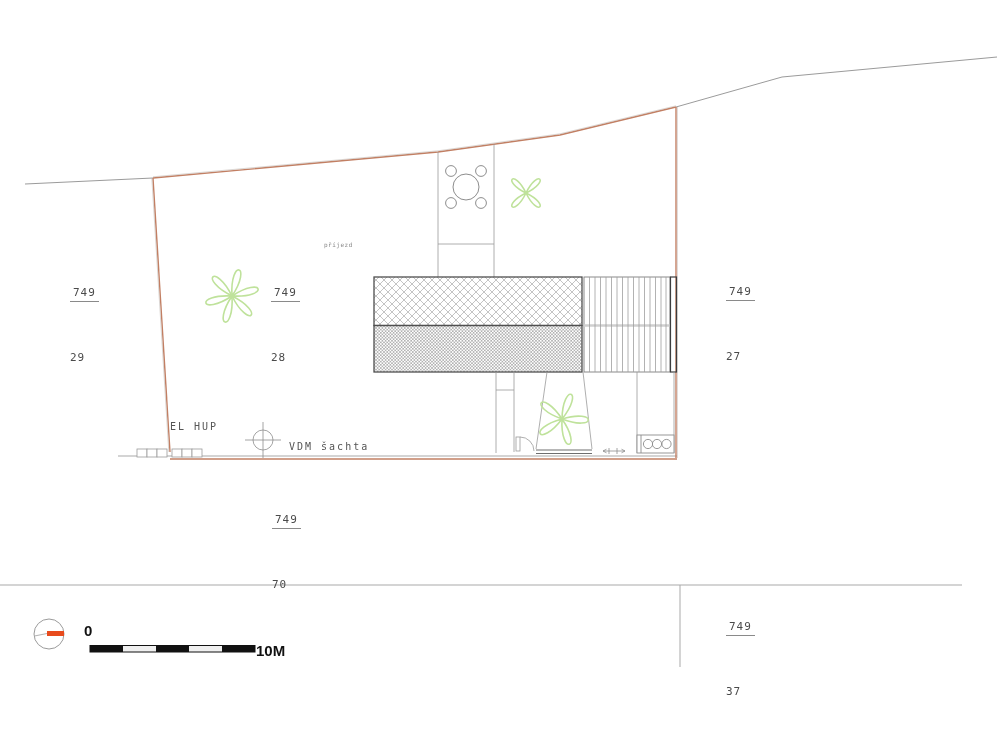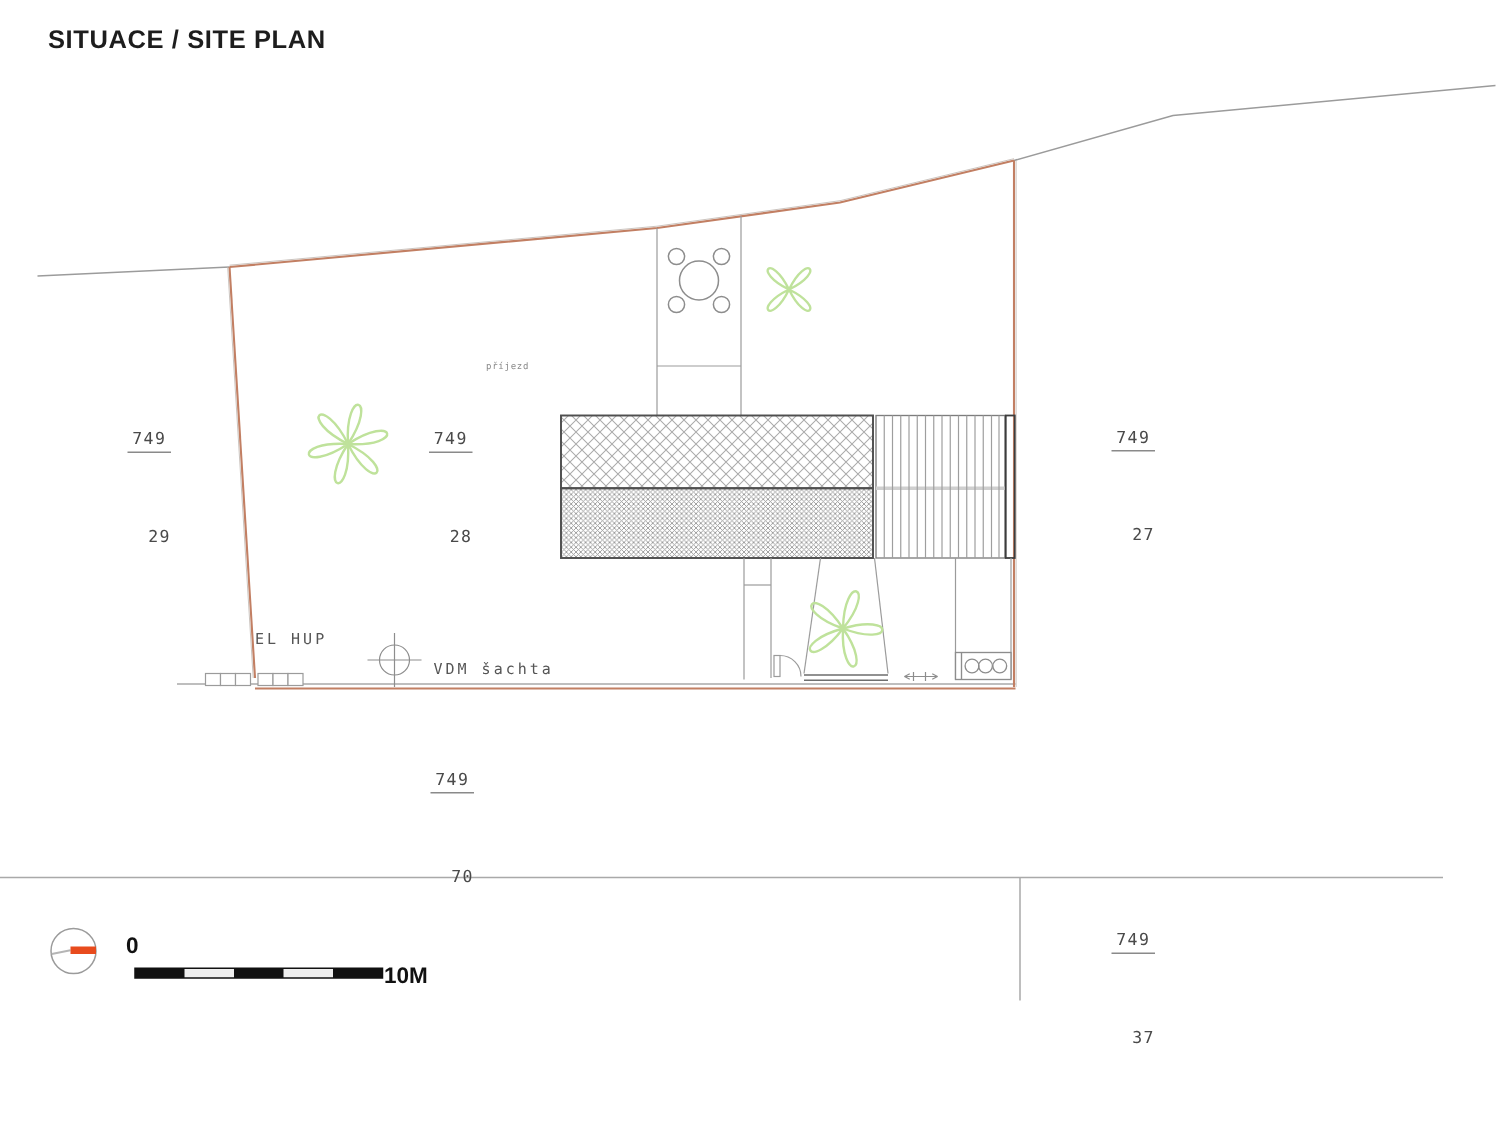--- a/index.html
+++ b/index.html
@@ -1,21 +1,21 @@
 <!DOCTYPE html>
 <html><head>
 <meta charset="utf-8">
 <style>
   html,body{margin:0;padding:0;background:#fff;}
   .canvas{position:relative;width:1000px;height:750px;background:#ffffff;overflow:hidden;
           font-family:"Liberation Sans",sans-serif;}
   .plan-svg{position:absolute;left:0;top:0;}
   .page-title{position:absolute;left:32px;top:17px;font-size:17px;font-weight:600;
               letter-spacing:0.4px;color:#1d1d1d;}
-  .parcel{position:absolute;width:44px;text-align:right;
+  .parcel{position:absolute;width:44px;text-align:left;
           font-family:"DejaVu Sans Mono",monospace;font-size:11px;color:#4a4a4a;
           letter-spacing:1px;line-height:1.25;}
   .parcel .pnum{display:inline-block;border-bottom:1px solid #8a8a8a;padding:0 3px 1px 3px;}
   .parcel .pden{padding-top:1px;margin-top:48px;}
   .anno{position:absolute;font-family:"DejaVu Sans Mono",monospace;font-size:10px;
         color:#555;letter-spacing:2px;white-space:nowrap;}
   .tiny-anno{position:absolute;font-family:"DejaVu Sans Mono",monospace;font-size:6px;
         color:#8a8a8a;letter-spacing:0.5px;}
   .slabel{position:absolute;font-weight:bold;font-size:15px;color:#111;
           font-family:"Liberation Sans",sans-serif;}
@@ -174,21 +174,20 @@
     </g>
 
     <g>
       <rect x="90" y="645.5" width="165" height="6.5" fill="#efefef" stroke="#111111" stroke-width="1"></rect>
       <rect x="90" y="645.5" width="33" height="6.5" fill="#111111"></rect>
       <rect x="156" y="645.5" width="33" height="6.5" fill="#111111"></rect>
       <rect x="222" y="645.5" width="33" height="6.5" fill="#111111"></rect>
     </g>
   </svg>
 
-  <div class="page-title">SITUACE / SITE PLAN</div>
 
   <div class="parcel" style="left:70px;top:286px">
     <div><span class="pnum">749</span></div>
     <div class="pden">29</div>
   </div>
   <div class="parcel" style="left:271px;top:286px">
     <div><span class="pnum">749</span></div>
     <div class="pden">28</div>
   </div>
   <div class="parcel" style="left:726px;top:285px">

